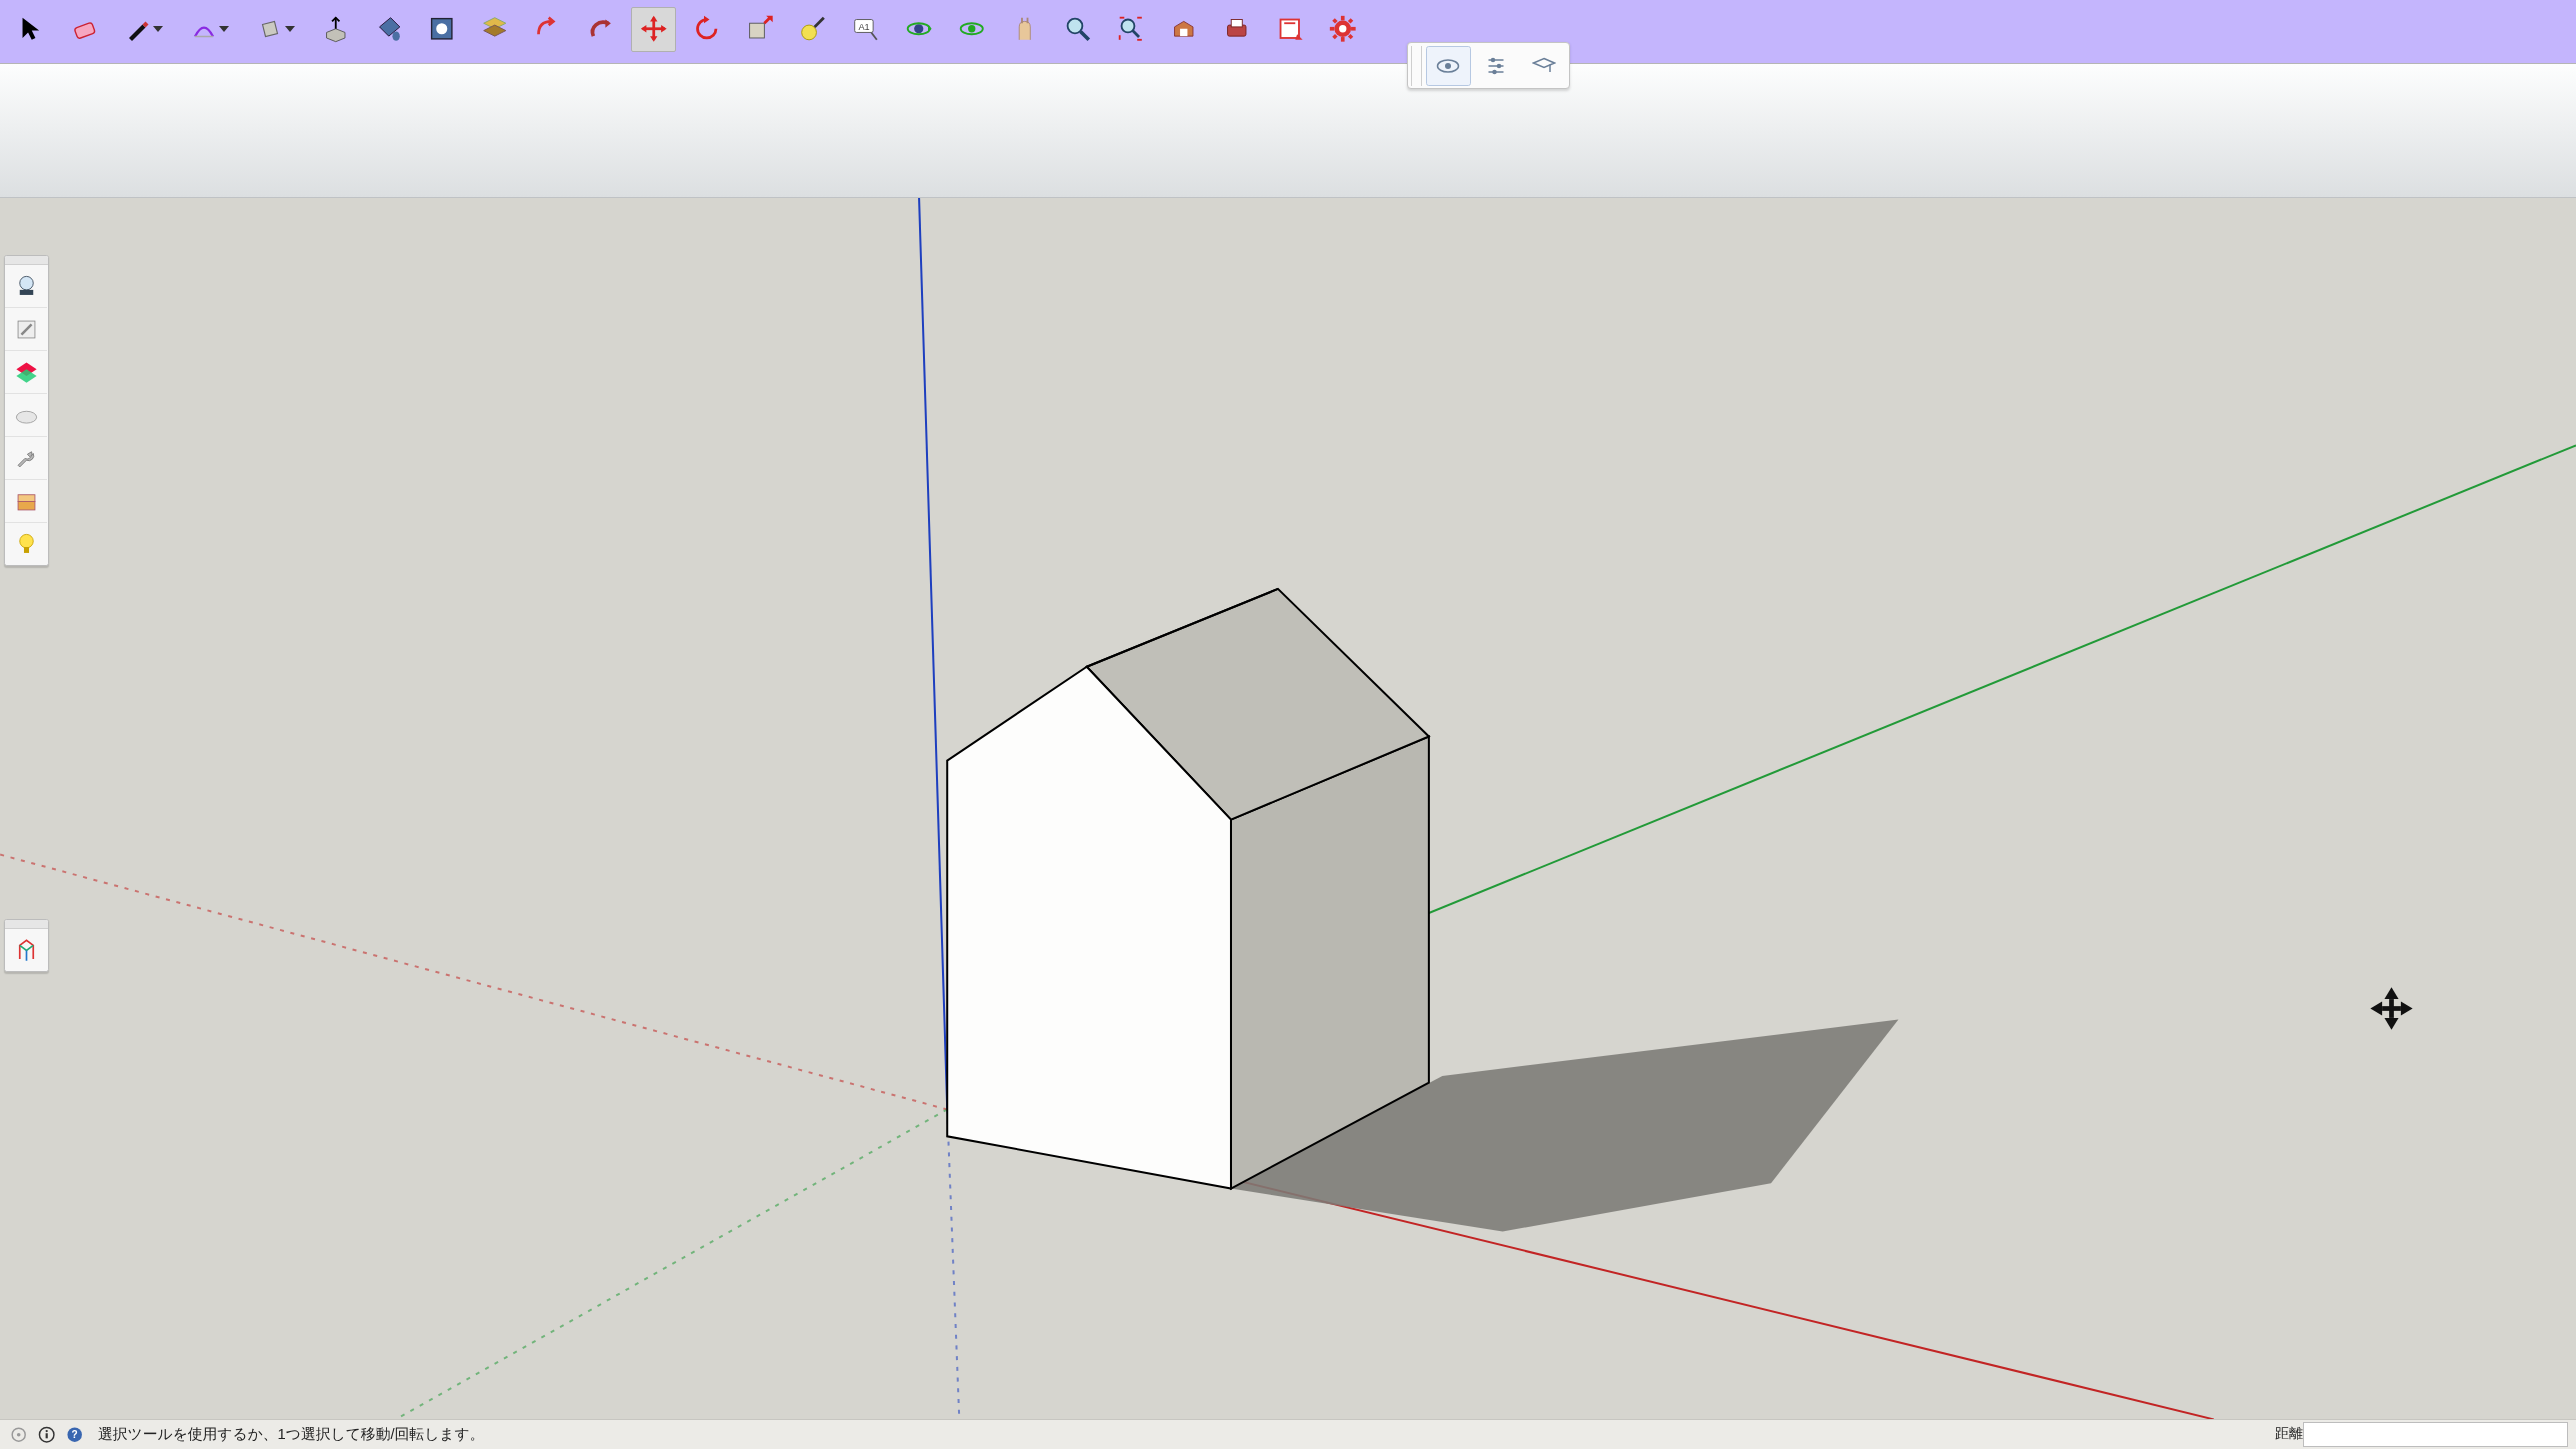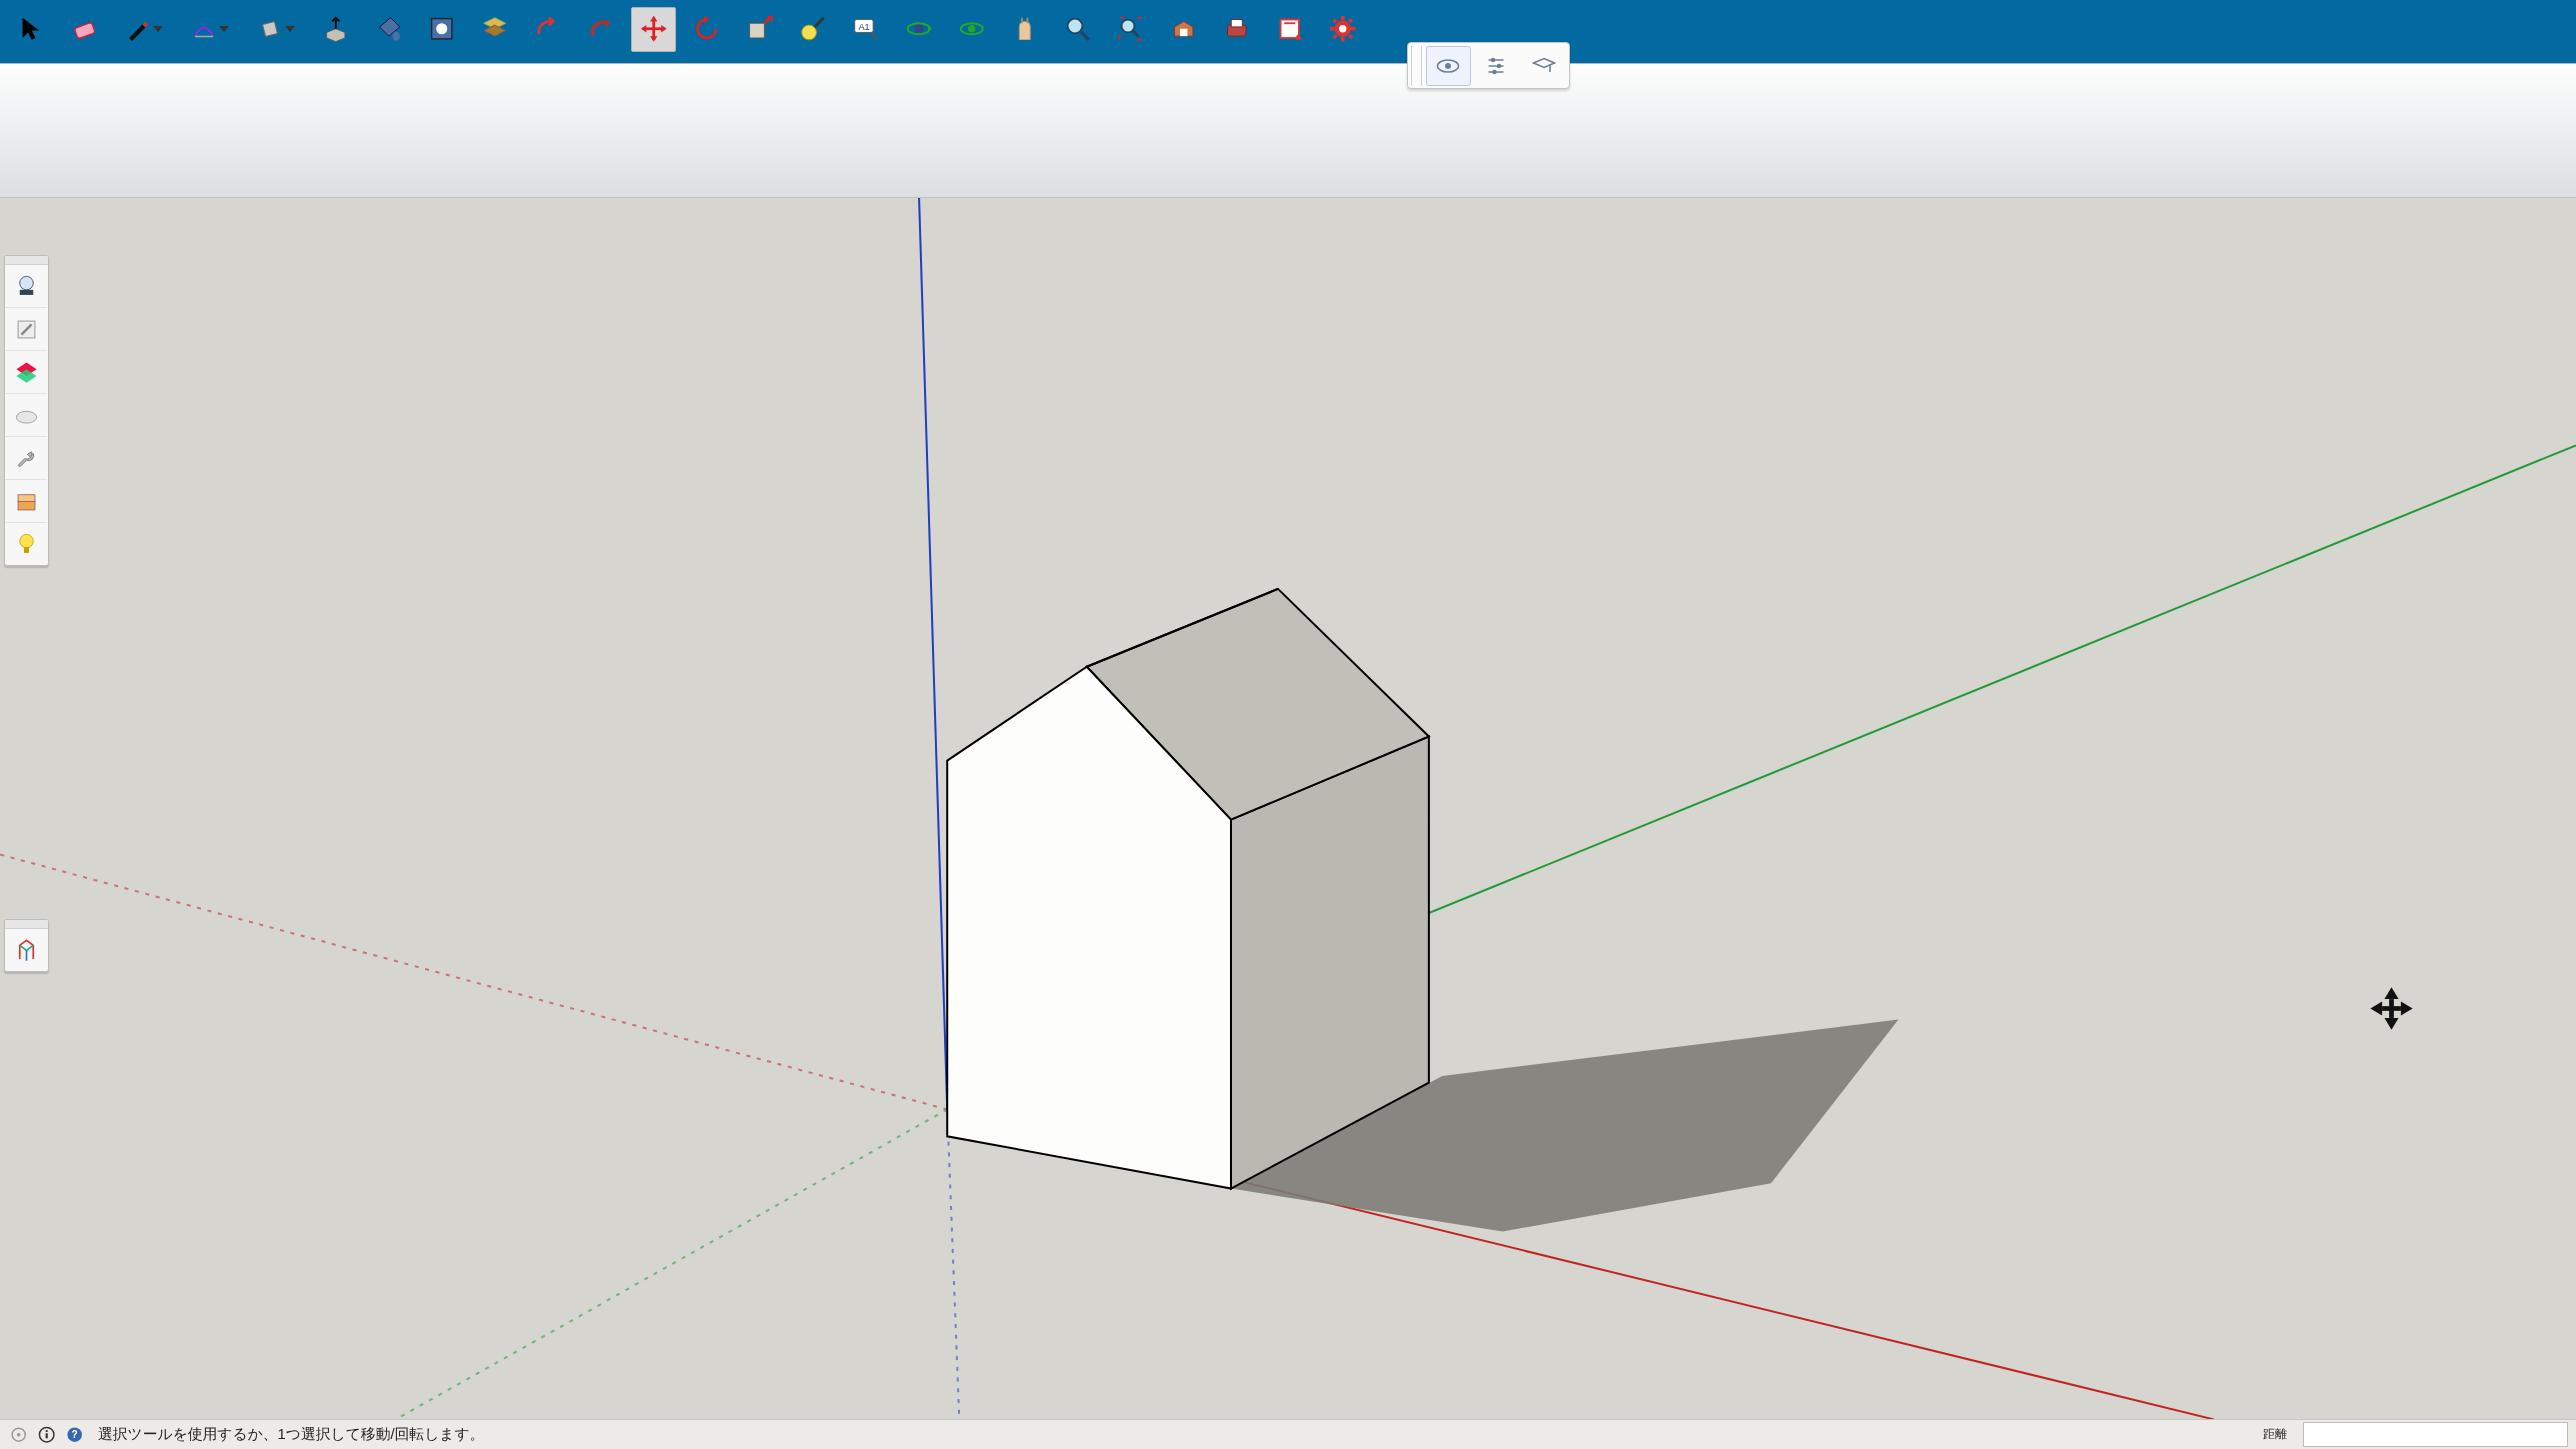--- a/index.html
+++ b/index.html
@@ -11,21 +11,21 @@
     overflow: hidden;
     background: #d6d5cf;
     user-select: none;
   }
 
   
   .top-toolbar {
     position: absolute;
     left: 0; top: 0; right: 0;
     height: 63px;
-    background: #0369a1;
+    background: #c4b5fd;
     border-bottom: 0.7px solid #b5b5b5;
     display: flex;
     align-items: flex-start;
     z-index: 10;
   }
   .toolbar-row {
     display: flex;
     align-items: center;
     padding: 4px 5.4px 0 5.4px;
   }
@@ -166,21 +166,21 @@
     color: #222;
   }
   .status-icon {
     width: 21.5px; height: 21.5px;
     margin-right: 6.7px;
     display:flex; justify-content:center; align-items:center;
   }
   .status-icon svg { width: 17.4px; height: 17.4px; }
   .status-hint { flex: 0 0 auto; margin-left: 5.4px; text-align: center; }
   .status-gap { flex: 1 1 auto; }
-  .measure-label { padding-right: 16px; font-size: 12px; }
+  .measure-label { padding-right: 0; font-size: 14px; }
   .measure-input {
     width: 255px;
     height: 20px;
     background: #ffffff;
     border: 0.7px solid #bdbdbd;
     font-size: 13.4px;
     padding: 1.3px 4px;
   }
 
   

